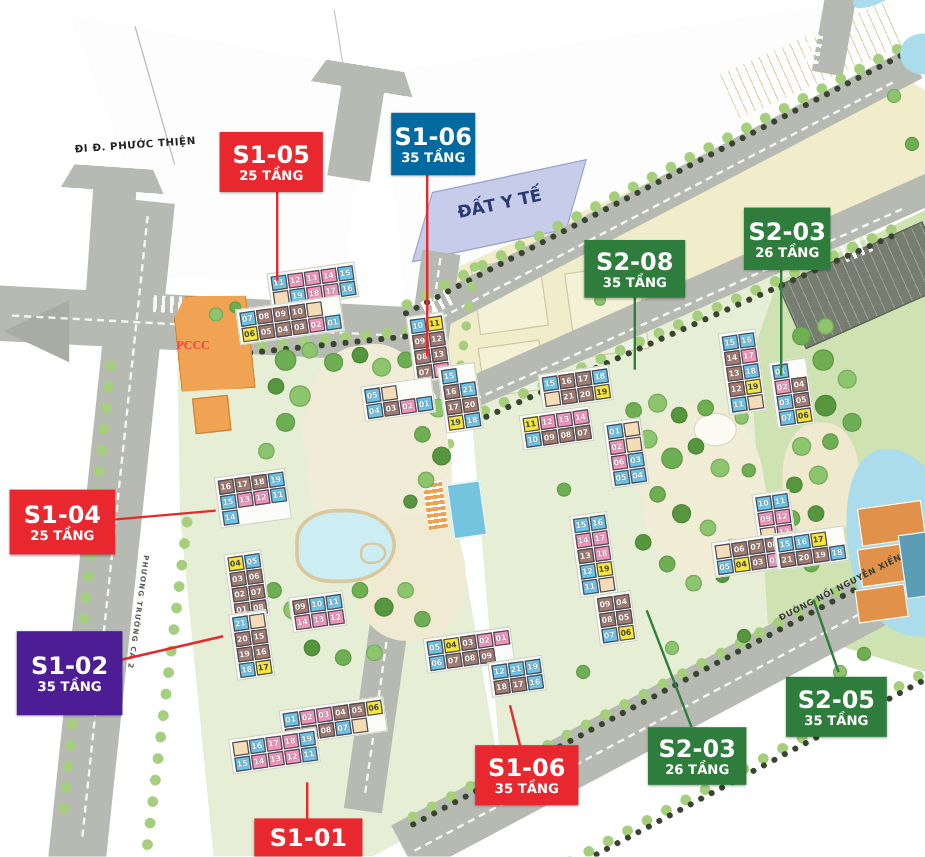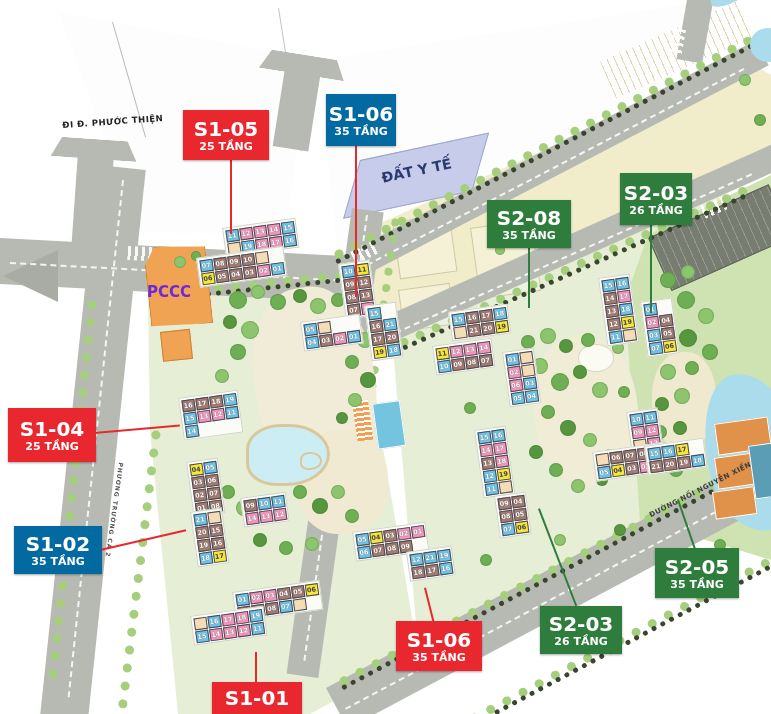--- a/index.html
+++ b/index.html
@@ -590,21 +590,21 @@
       <div class="marker" style="left: 326px; top: 94px; width: 70px; height: 52px; background: #0369a1;">
         <div class="code">S1-06</div>
         <div class="floors">35 TẦNG</div>
       </div>
       <div class="leader" style="left: 94px; top: 432px; width: 86px; height: 2px; background: rgb(232, 40, 46); transform: rotate(-5deg);"></div>
       <div class="marker" style="left: 8px; top: 408px; width: 88px; height: 54px; background: rgb(232, 40, 46);">
         <div class="code">S1-04</div>
         <div class="floors">25 TẦNG</div>
       </div>
       <div class="leader" style="left: 100px; top: 549px; width: 88px; height: 2px; background: rgb(232, 40, 46); transform: rotate(-13deg);"></div>
-      <div class="marker" style="left: 14px; top: 526px; width: 88px; height: 48px; background: #0369a1; text-align: center;">
+      <div class="marker" style="left: 14px; top: 526px; width: 88px; height: 70px; background: #4c1d95; text-align: center;">
         <div class="code">S1-02</div>
         <div class="floors">35 TẦNG</div>
       </div>
       <div class="leader" style="left: 255px; top: 652px; width: 2px; height: 32px; background: rgb(232, 40, 46); transform: rotate(0deg);"></div>
       <div class="marker" style="left: 212px; top: 682px; width: 90px; height: 32px; background: rgb(232, 40, 46);">
         <div class="code">S1-01</div>
       </div>
       <div class="leader" style="left: 424px; top: 588px; width: 2px; height: 40px; background: rgb(232, 40, 46); transform: rotate(-14deg);"></div>
       <div class="marker" style="left: 396px; top: 621px; width: 86px; height: 50px; background: rgb(232, 40, 46);">
         <div class="code">S1-06</div>
@@ -619,24 +619,24 @@
       <div class="marker" style="left: 620px; top: 173px; width: 72px; height: 52px; background: rgb(46, 125, 60);">
         <div class="code">S2-03</div>
         <div class="floors">26 TẦNG</div>
       </div>
       <div class="leader" style="left: 538px; top: 509px; width: 2px; height: 104px; background: rgb(46, 125, 60); transform: rotate(-21deg);"></div>
       <div class="marker" style="left: 540px; top: 606px; width: 82px; height: 48px; background: rgb(46, 125, 60);">
         <div class="code">S2-03</div>
         <div class="floors">26 TẦNG</div>
       </div>
       <div class="leader" style="left: 677px; top: 500px; width: 2px; height: 64px; background: rgb(46, 125, 60); transform: rotate(-19deg);"></div>
-      <div class="marker" style="left: 655px; top: 548px; width: 84px; height: 50px; background: rgb(46, 125, 60);">
+      <div class="marker" style="left: 655px; top: 564px; width: 84px; height: 50px; background: rgb(46, 125, 60);">
         <div class="code">S2-05</div>
         <div class="floors">35 TẦNG</div>
       </div>
     </div>
 
   <div class="maplabel" style="left:62px;top:120px;font-size:8.5px;color:#222;letter-spacing:.5px;transform:rotate(-4deg);">ĐI Đ. PHƯỚC THIỆN</div>
   <div class="maplabel" style="left:380px;top:170px;font-size:14px;color:#2a3a6e;transform:rotate(-12deg);">ĐẤT Y TẾ</div>
-  <div class="maplabel" style="left:147px;top:283px;font-size:15px;color:#6d28d9;">PCCC</div>
+  <div class="maplabel" style="left:147px;top:283px;font-size:10px;color:#ef4444;font-family:Liberation Serif, serif;">PCCC</div>
   <div class="maplabel" style="left:118px;top:462px;font-size:6px;color:#555;writing-mode:vertical-rl;transform:rotate(8deg);letter-spacing:1px;">PHƯƠNG TRƯỜNG CA 2</div>
   <div class="maplabel" style="left:648px;top:512px;font-size:7px;color:#3b3b3b;transform:rotate(-27deg);letter-spacing:.5px;">ĐƯỜNG NỐI NGUYỄN XIỂN</div>
 </div>
 
 </body></html>

